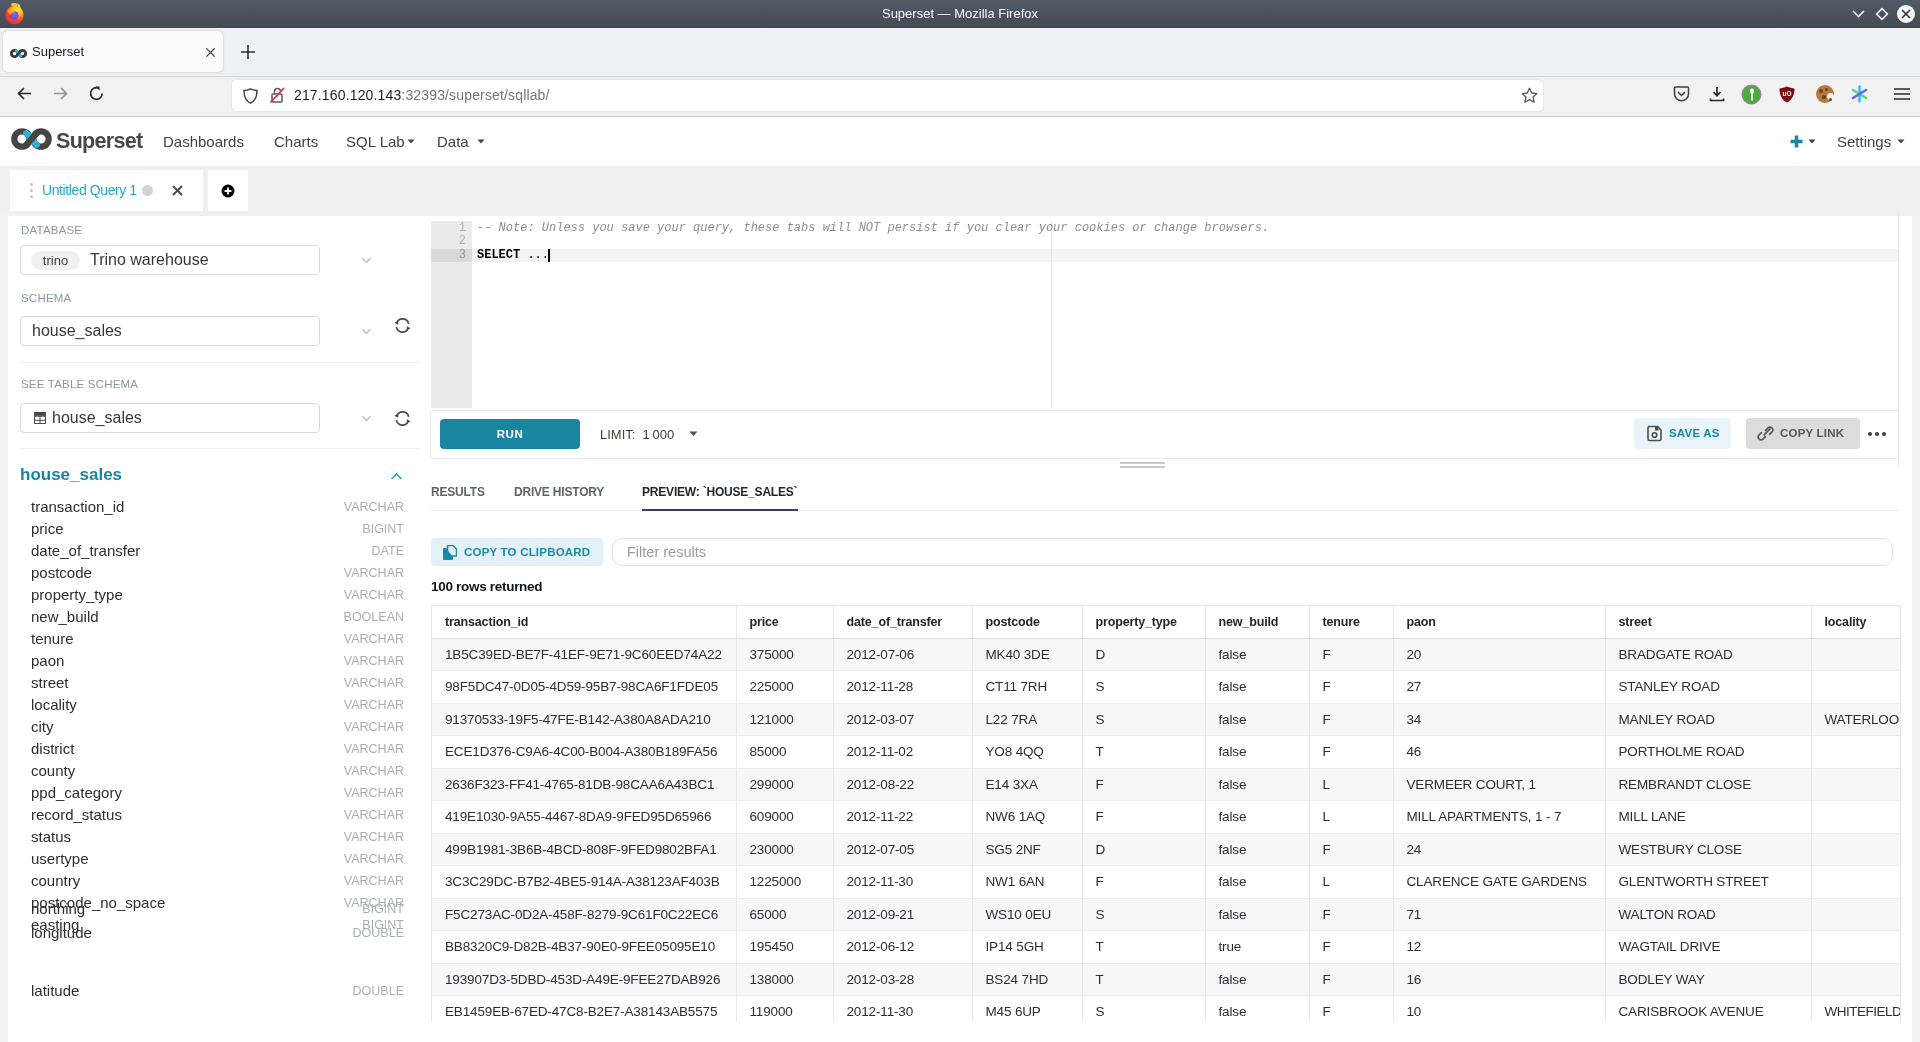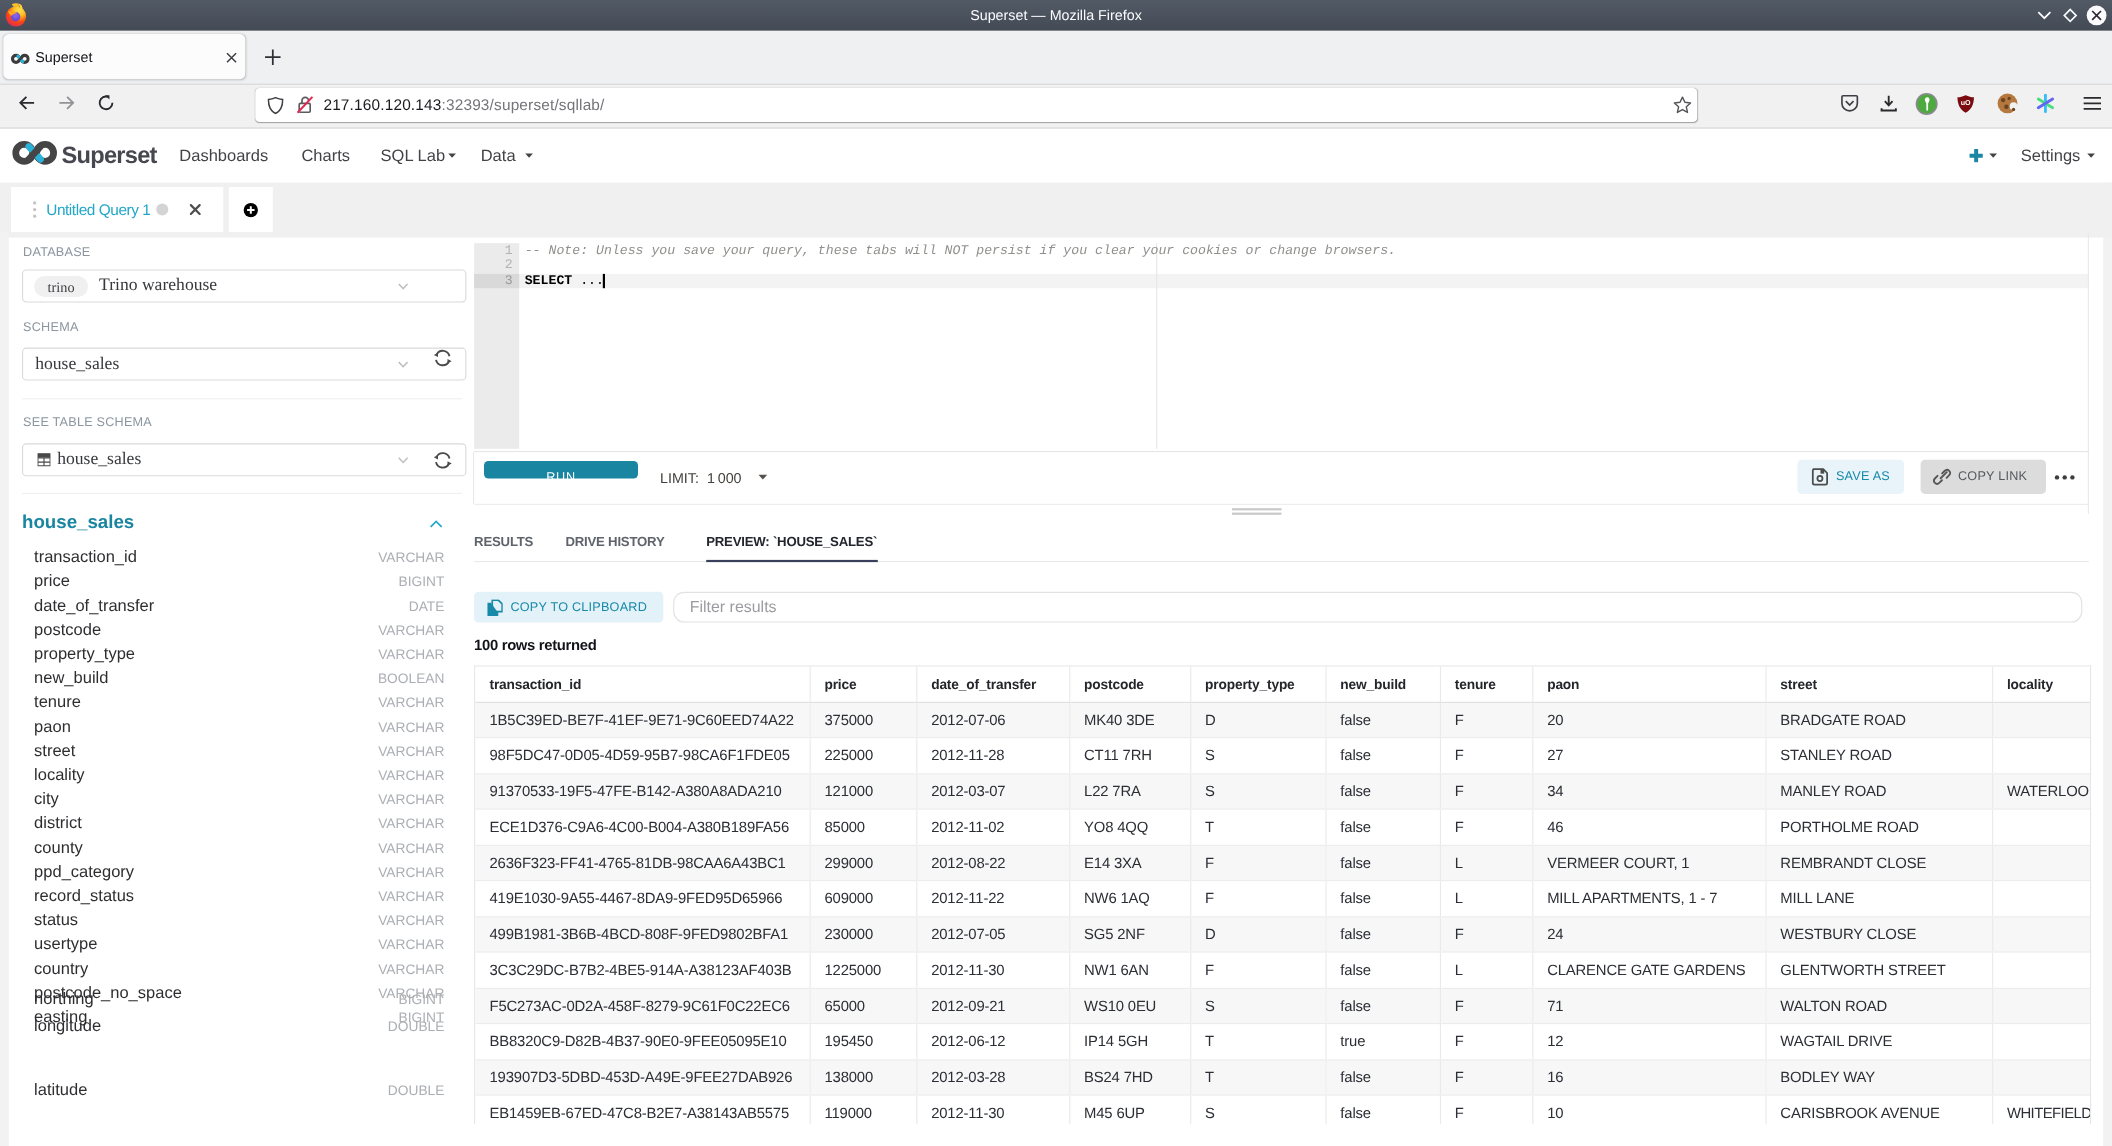--- a/index.html
+++ b/index.html
@@ -35,47 +35,47 @@
 
 
 #qtabrow { left:0; top:166px; width:1920px; height:50px; background:#f0f0f0; }
 #qtab1 { left:10px; top:4px; width:193px; height:41px; background:#fff; }
 #qtab2 { left:208px; top:4px; width:40px; height:41px; background:#fff; }
 #qtabname { left:32px; top:0; height:41px; line-height:41px; font-size:14px; letter-spacing:-0.4px; color:#22a7c9; }
 
 
 #leftstrip { left:0; top:211px; width:8px; height:831px; background:#f2f2f3; }
 .sblabel { font-size:11.5px; color:#8b96a0; letter-spacing:0.2px; }
-.sbselect { width:404px; height:30px; border:1px solid #d9d9d9; border-radius:4px; background:#fff;font-family:Liberation Serif, serif; }
+.sbselect { width:300px; height:30px; border:1px solid #d9d9d9; border-radius:4px; background:#fff; }
 .sbtext { font-size:16px; color:#37383c; }
 .divline { width:400px; height:1px; background:#efeff1; }
 .colrow { position:absolute; left:31px; width:373px; height:22px; line-height:22px; }
 .colname { font-size:15px; color:#2e2e31; }
 .coltype { position:absolute; right:0; top:0; font-size:12.5px; color:#abaeb3; }
 
 
 #gutter { left:431px; top:221px; width:41px; height:187px; background:#ebebeb;
   font-family:"Liberation Mono", monospace; font-size:12px; color:#b3b3b3; }
 .gutnum { position:absolute; right:6px; width:30px; text-align:right; line-height:13.5px; }
 .codeline { position:absolute; left:477px; font-family:"Liberation Mono", monospace;
   font-size:12px; line-height:13.5px; white-space:pre; }
 #activeline { left:472px; top:248.5px; width:1427px; height:13.5px; background:#f3f3f3; }
 #printmargin { left:1051px; top:221px; width:1px; height:187px; background:#e7e7e7; }
 #editright { left:1898px; top:212px; width:1px; height:255px; background:#e8e8e8; }
 #editbottom { left:431px; top:410px; width:1468px; height:1px; background:#e5e5e5; }
 
 
-#runbtn { left:440px; top:419px; width:140px; height:16px; background:#1985a0;
-  border-radius:4px; color:#fff; font-weight:normal; font-size:11.5px; letter-spacing:0.6px;
+#runbtn { left:440px; top:419px; width:140px; height:30px; background:#1985a0;
+  border-radius:4px; color:#fff; font-weight:bold; font-size:11.5px; letter-spacing:0.6px;
   text-align:center; line-height:30px; }
 #saveas { left:1634px; top:418px; width:97px; height:31px; background:#e9f4fa;
   border-radius:4px; }
 #copylink { left:1746px; top:418px; width:114px; height:31px; background:#dcdcdc;
   border-radius:4px; }
-.btntext { font-size:11.5px; font-weight:normal; letter-spacing:0.2px; }
+.btntext { font-size:11.5px; font-weight:bold; letter-spacing:0.2px; }
 
 
 .stab { top:0; font-size:12px; font-weight:bold; letter-spacing:-0.2px; color:#5f646c; }
 #tabsline { left:431px; top:510px; width:1468px; height:1px; background:#e9e9e9; }
 #inkbar { left:642px; top:509px; width:156px; height:2px; background:#39405c; }
 
 
 #copyclip { left:431px; top:538px; width:172px; height:28px; background:#e3f2f9; border-radius:4px; }
 #filterbox { left:612px; top:538px; width:1281px; height:28px; background:#fff;
   border:1px solid #e2e2e2; border-radius:10px; }

